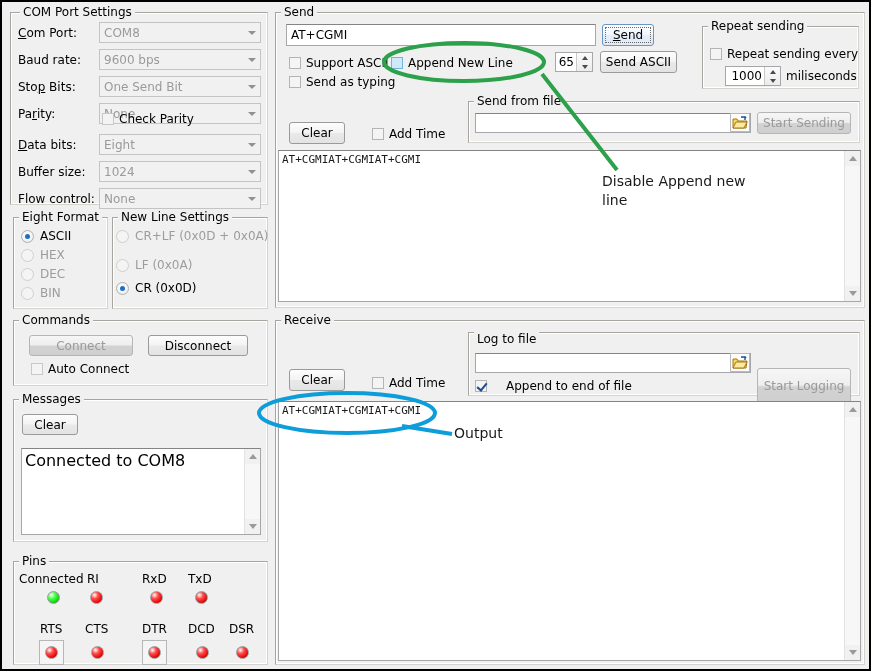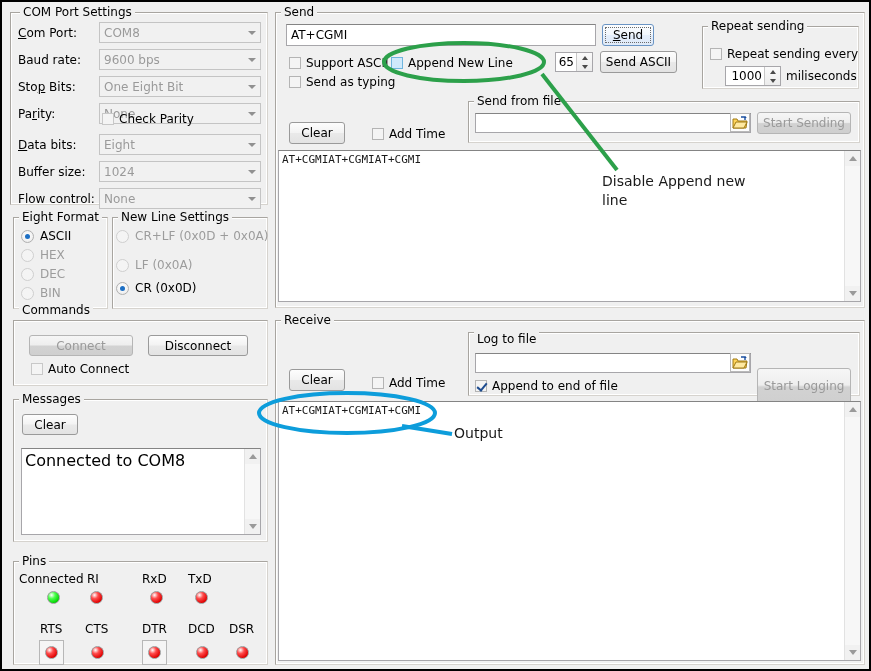--- a/index.html
+++ b/index.html
@@ -363,21 +363,21 @@
   </div>
 
   <div class="lbl" style="left:16px; top:51px;">Baud rate:</div>
   <div class="combo disabled" style="left:97px; top:47px; width:162px;">
     <span class="ctext">9600 bps</span>
     <span class="carrow"></span>
   </div>
 
   <div class="lbl" style="left:16px; top:78px;">Sto<u>p</u> Bits:</div>
   <div class="combo disabled" style="left:97px; top:74px; width:162px;">
-    <span class="ctext">One Eight Bit</span>
+    <span class="ctext">One Send Bit</span>
     <span class="carrow"></span>
   </div>
 
   <div class="lbl" style="left:16px; top:105px;">Pa<u>r</u>ity:</div>
   <div class="combo disabled" style="left:97px; top:101px; width:162px;">
     <span class="ctext">None</span>
     <span class="carrow"></span>
   </div>
 
   <div class="chk dim" style="left:100px; top:110px; margin-top:0;">
@@ -439,21 +439,21 @@
     <span>LF (0x0A)</span>
   </div>
   <div class="rad sel" style="left:114px; top:279px;">
     <span class="circ"></span>
     <span>CR (0x0D)</span>
   </div>
 
   <div class="group" style="left:11px; top:318px; width:255px; height:66px;">
     <div class="gbinner"></div>
   </div>
-  <div class="gtitle" style="left:17px; top:301px;">Commands</div>
+  <div class="gtitle" style="left:17px; top:311px;">Commands</div>
 
   <div class="btn disabled" style="left:27px; top:333px; width:104px; height:21px;">
     <span>Connect</span>
   </div>
   <div class="btn" style="left:146px; top:333px; width:100px; height:21px;">
     <span>Disconnect</span>
   </div>
   <div class="chk dim" style="left:29px; top:360px;">
     <span class="box"></span>
     <span>Auto Connect</span>
@@ -632,21 +632,21 @@
       <path d="M1 3 L1 12 L14 12 L15 5 L6 5 L5 3 Z" fill="#ffd45a" stroke="#a07a15" stroke-width="1"></path>
       <path d="M1 12 L4 6 L15 6 L12 12 Z" fill="#ffe9a0" stroke="#a07a15" stroke-width="1"></path>
       <path d="M9 1 L13 1 L13 4" fill="none" stroke="#1a4fa0" stroke-width="1.4"></path>
       <path d="M13.5 0.5 L14.8 2 L12.2 2 Z" fill="#1a4fa0"></path>
     </svg>
   </div>
   <div class="btn disabled" style="left:755px; top:330px; width:94px; height:36px;margin-top:36px;">
     <span>Start Logging</span>
   </div>
 
-  <div class="chk checked" style="left:473px; top:377px;">
+  <div class="chk checked" style="left:473px; top:377px;gap:14px;">
     <span class="box"></span>
     <span>Append to end of file</span>
   </div>
 
   <div class="area" style="left:276px; top:399px; width:583px; height:260px;">
     <div class="atext">AT+CGMIAT+CGMIAT+CGMI</div>
     <div class="vscroll">
       <div class="sarrow up"></div>
       <div class="sarrow down"></div>
     </div>

